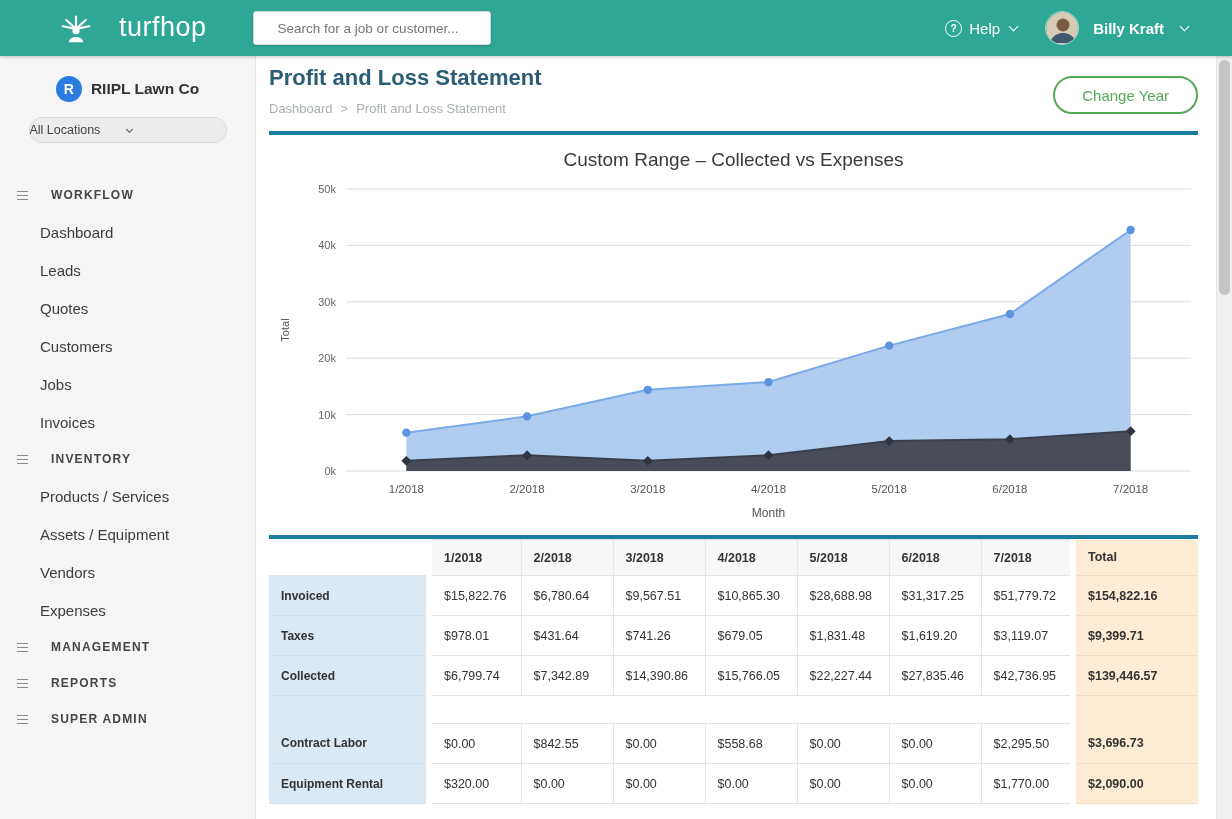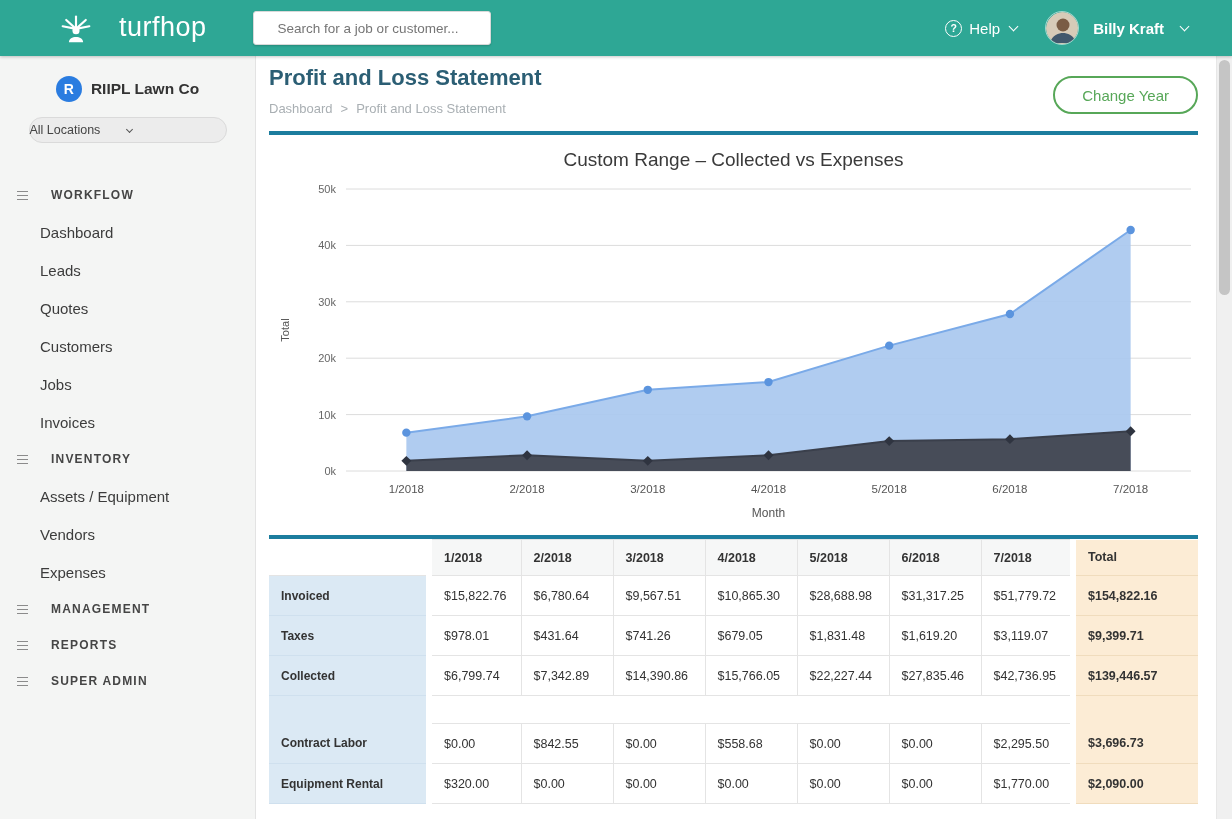--- a/index.html
+++ b/index.html
@@ -134,20 +134,21 @@
       <div class="nav-item">Dashboard</div>
       <div class="nav-item">Leads</div>
       <div class="nav-item">Quotes</div>
       <div class="nav-item">Customers</div>
       <div class="nav-item">Jobs</div>
       <div class="nav-item">Invoices</div>
       <div class="nav-section">
         <span class="menu-lines"></span>
         <span>INVENTORY</span>
       </div>
+      <div class="nav-item">Products / Services</div>
       <div class="nav-item">Assets / Equipment</div>
       <div class="nav-item">Vendors</div>
       <div class="nav-item">Expenses</div>
       <div class="nav-section">
         <span class="menu-lines"></span>
         <span>MANAGEMENT</span>
       </div>
       <div class="nav-section">
         <span class="menu-lines"></span>
         <span>REPORTS</span>

